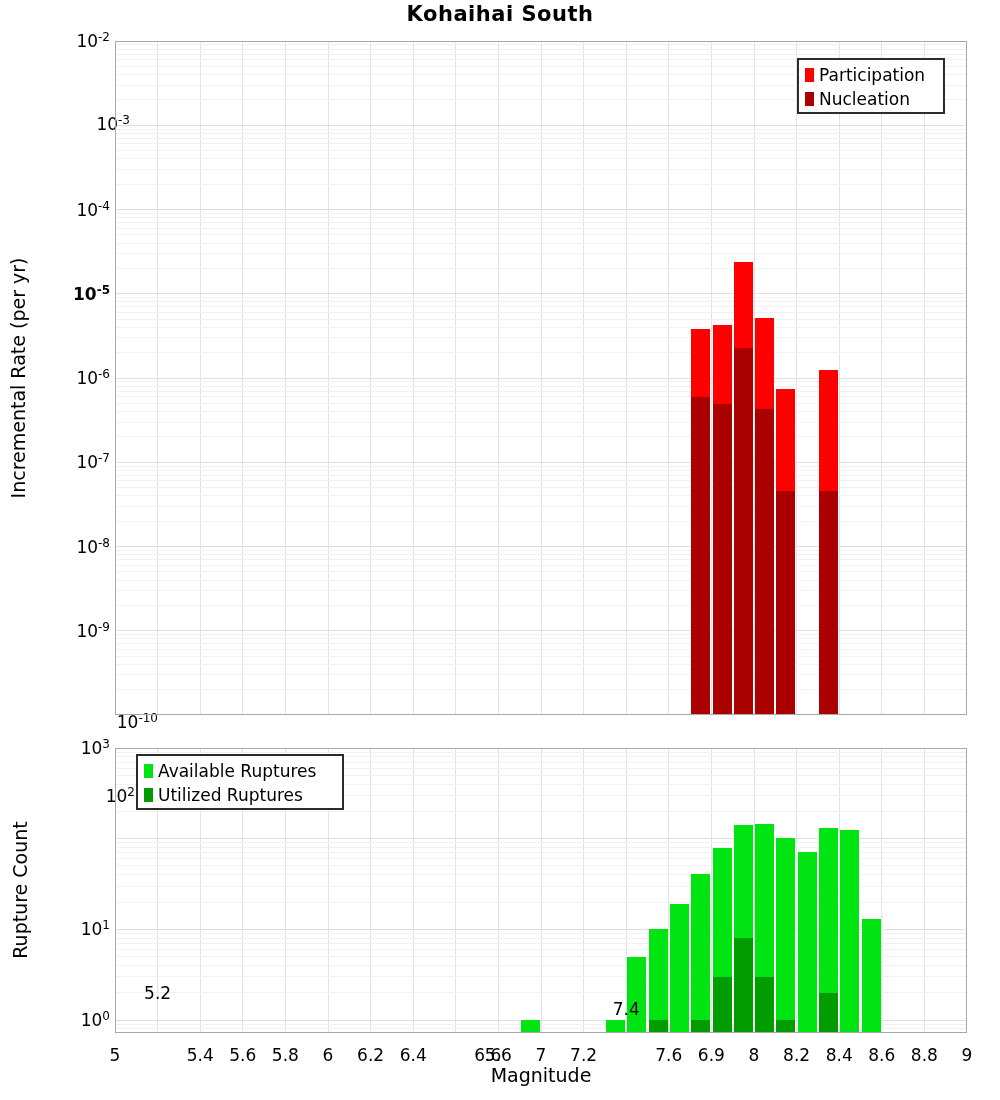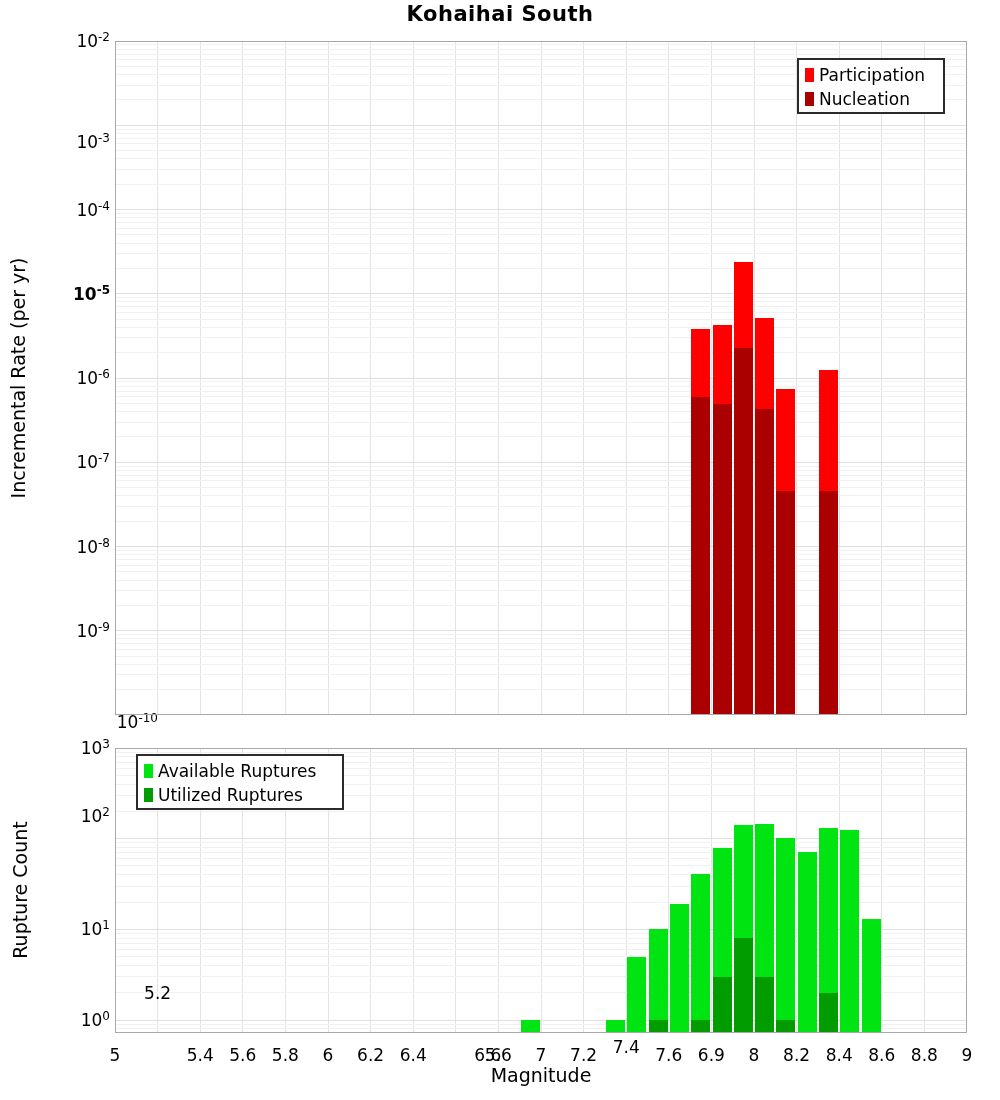--- a/index.html
+++ b/index.html
@@ -212,49 +212,49 @@
       <div class="bar" style="left: 640.15px; top: 228.793px; width: 19px; height: 56.207px; background: rgb(0, 156, 0);"></div>
       <div class="bar" style="left: 661.45px; top: 272.062px; width: 19px; height: 12.9381px; background: rgb(0, 156, 0);"></div>
       <div class="bar" style="left: 704.05px; top: 244.762px; width: 19px; height: 40.2377px; background: rgb(0, 156, 0);"></div>
     </div>
 
   <div class="plot-frame" style="left:115px;top:41px;width:852px;height:674px;"></div>
   <div class="plot-frame" style="left:115px;top:748px;width:852px;height:285px;"></div>
 
   <div id="yticks-top">
       <div class="ytick" style="top: 29px;">10<span class="sup">-2</span></div>
-      <div class="ytick" style="top: 130px;">10<span class="sup">-3</span></div>
+      <div class="ytick" style="top: 112px; padding-left: 20px;">10<span class="sup">-3</span></div>
       <div class="ytick" style="top: 197.5px;">10<span class="sup">-4</span></div>
       <div class="ytick" style="top: 281.75px; font-weight: bold;">10<span class="sup">-5</span></div>
       <div class="ytick" style="top: 366px;">10<span class="sup">-6</span></div>
       <div class="ytick" style="top: 450.25px;">10<span class="sup">-7</span></div>
       <div class="ytick" style="top: 534.5px;">10<span class="sup">-8</span></div>
       <div class="ytick" style="top: 618.75px;">10<span class="sup">-9</span></div>
       <div class="ytick" style="top: 710px; padding-left: 48px;">10<span class="sup">-10</span></div>
     </div>
   <div id="yticks-bottom">
       <div class="ytick" style="top: 736px;">10<span class="sup">3</span></div>
-      <div class="ytick" style="top: 804px;">10<span class="sup">2</span></div>
+      <div class="ytick" style="top: 784px; margin-left: 25px;">10<span class="sup">2</span></div>
       <div class="ytick" style="top: 917.375px;">10<span class="sup">1</span></div>
       <div class="ytick" style="top: 1008.06px;">10<span class="sup">0</span></div>
     </div>
   <div id="xticks">
       <div class="xtick" style="left: 85px; top: 1045px;">5</div>
       <div class="xtick" style="left: 127.6px; top: 983px;">5.2</div>
       <div class="xtick" style="left: 170.2px; top: 1045px;">5.4</div>
       <div class="xtick" style="left: 212.8px; top: 1045px;">5.6</div>
       <div class="xtick" style="left: 255.4px; top: 1045px;">5.8</div>
       <div class="xtick" style="left: 298px; top: 1045px;">6</div>
       <div class="xtick" style="left: 340.6px; top: 1045px;">6.2</div>
       <div class="xtick" style="left: 383.2px; top: 1045px;">6.4</div>
       <div class="xtick" style="left: 425.8px; top: 1045px; padding-left: 32px;">6.6</div>
       <div class="xtick" style="left: 468.4px; top: 1045px;">5.6</div>
       <div class="xtick" style="left: 511px; top: 1045px;">7</div>
       <div class="xtick" style="left: 553.6px; top: 1045px;">7.2</div>
-      <div class="xtick" style="left: 596.2px; top: 1037px;">7.4</div>
+      <div class="xtick" style="left: 596.2px; top: 999px;">7.4</div>
       <div class="xtick" style="left: 638.8px; top: 1045px;">7.6</div>
       <div class="xtick" style="left: 681.4px; top: 1045px;">6.9</div>
       <div class="xtick" style="left: 724px; top: 1045px;">8</div>
       <div class="xtick" style="left: 766.6px; top: 1045px;">8.2</div>
       <div class="xtick" style="left: 809.2px; top: 1045px;">8.4</div>
       <div class="xtick" style="left: 851.8px; top: 1045px;">8.6</div>
       <div class="xtick" style="left: 894.4px; top: 1045px;">8.8</div>
       <div class="xtick" style="left: 937px; top: 1045px;">9</div>
     </div>
 

